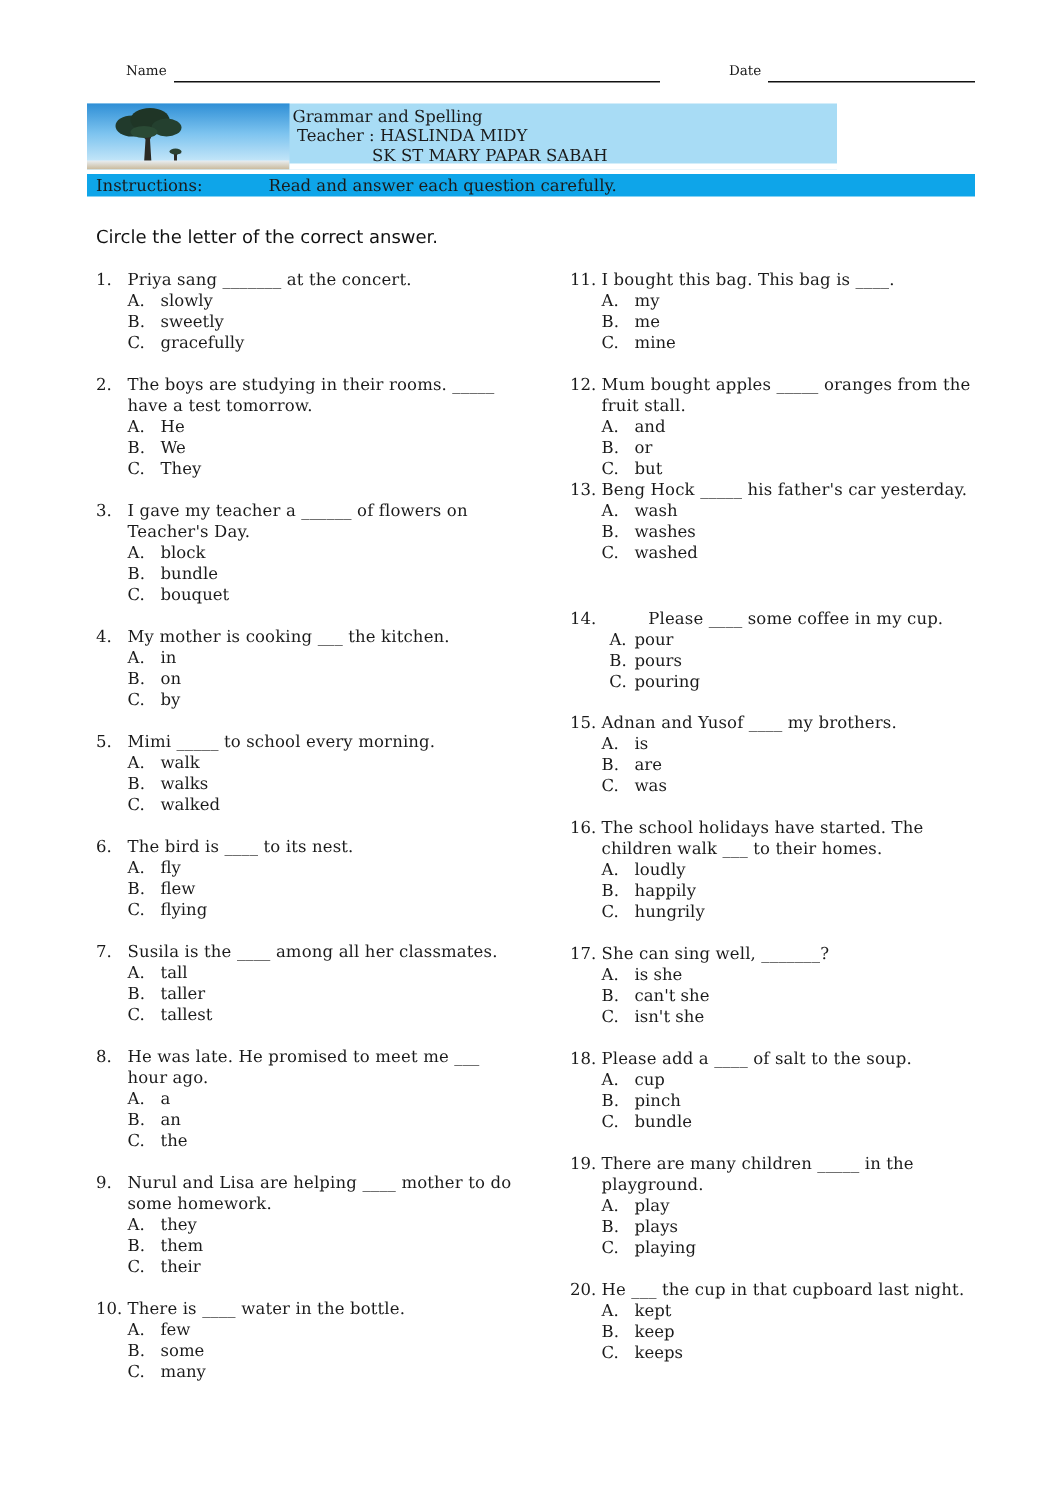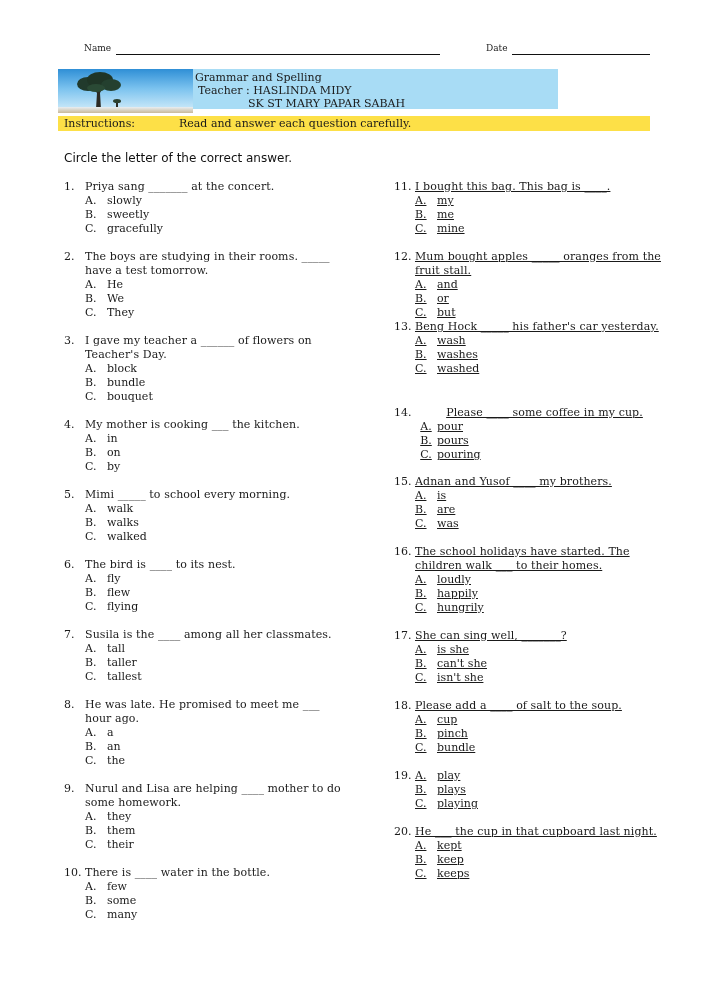--- a/index.html
+++ b/index.html
@@ -16,31 +16,31 @@
             background: #a8dcf5; }
   .banner-img { position: absolute; left: 0; top: 0; width: 135px; height: 44px;
                 background: linear-gradient(180deg, #2f8fd6 0%, #7cc3ef 45%, #d9f0fb 100%); overflow: hidden; }
   .banner-img::after { content: ""; position: absolute; left: 0; right: 0; bottom: 0; height: 6px;
                 background: linear-gradient(180deg, #e8eef2, #c9b99a); }
   .banner-white-strip { position: absolute; left: 135px; top: 40px; width: 457px; height: 4px; background: #ffffff; }
   .banner-text { position: absolute; left: 137px; top: 2px; font-size: 11px; line-height: 13px; color: #1a1a1a; }
   .banner-text .l2 { padding-left: 3px; }
   .banner-text .l3 { padding-left: 53px; }
 
-  .instr-bar { position: absolute; left: 58px; top: 116px; width: 592px; height: 15px; background: #fde047;
+  .instr-bar { position: absolute; left: 58px; top: 116px; width: 592px; height: 15px; background: #0ea5e9;
                font-size: 11px; line-height: 15px; }
   .instr-label { position: absolute; left: 6px; top: 0; }
   .instr-text { position: absolute; left: 121px; top: 0; }
 
   .directions { position: absolute; left: 64px; top: 151px; font-family: "DejaVu Sans", "Liberation Sans", sans-serif;
                 font-size: 12px; color: #111; }
 
   .col { position: absolute; top: 180px; width: 280px; }
   .col-left { left: 64px; }
-  .col-right { left: 394px; text-decoration: underline; }
+  .col-right { left: 380px; }
 
   .q { position: relative; font-size: 11px; line-height: 14px; }
   .q-num { position: absolute; left: 0; top: 0; }
   .q-text { margin-left: 21px; display: block; letter-spacing: 0.1px; }
   .opt { margin-left: 21px; display: flex; }
   .opt-letter { width: 22px; display: inline-block; }
   .opt-text { display: inline-block; }
 
   .tree { position: absolute; left: 8px; top: 2px; }
 </style>
@@ -385,20 +385,21 @@
         <span class="opt-text">pinch</span>
       </div>
     <div class="opt">
         <span class="opt-letter">C.</span>
         <span class="opt-text">bundle</span>
       </div>
   </div>
 
   <div class="q" style="margin-top:14px;">
     <span class="q-num">19.</span>
+    <span class="q-text">There are many children _____ in the playground.</span>
     <div class="opt">
         <span class="opt-letter">A.</span>
         <span class="opt-text">play</span>
       </div>
     <div class="opt">
         <span class="opt-letter">B.</span>
         <span class="opt-text">plays</span>
       </div>
     <div class="opt">
         <span class="opt-letter">C.</span>

